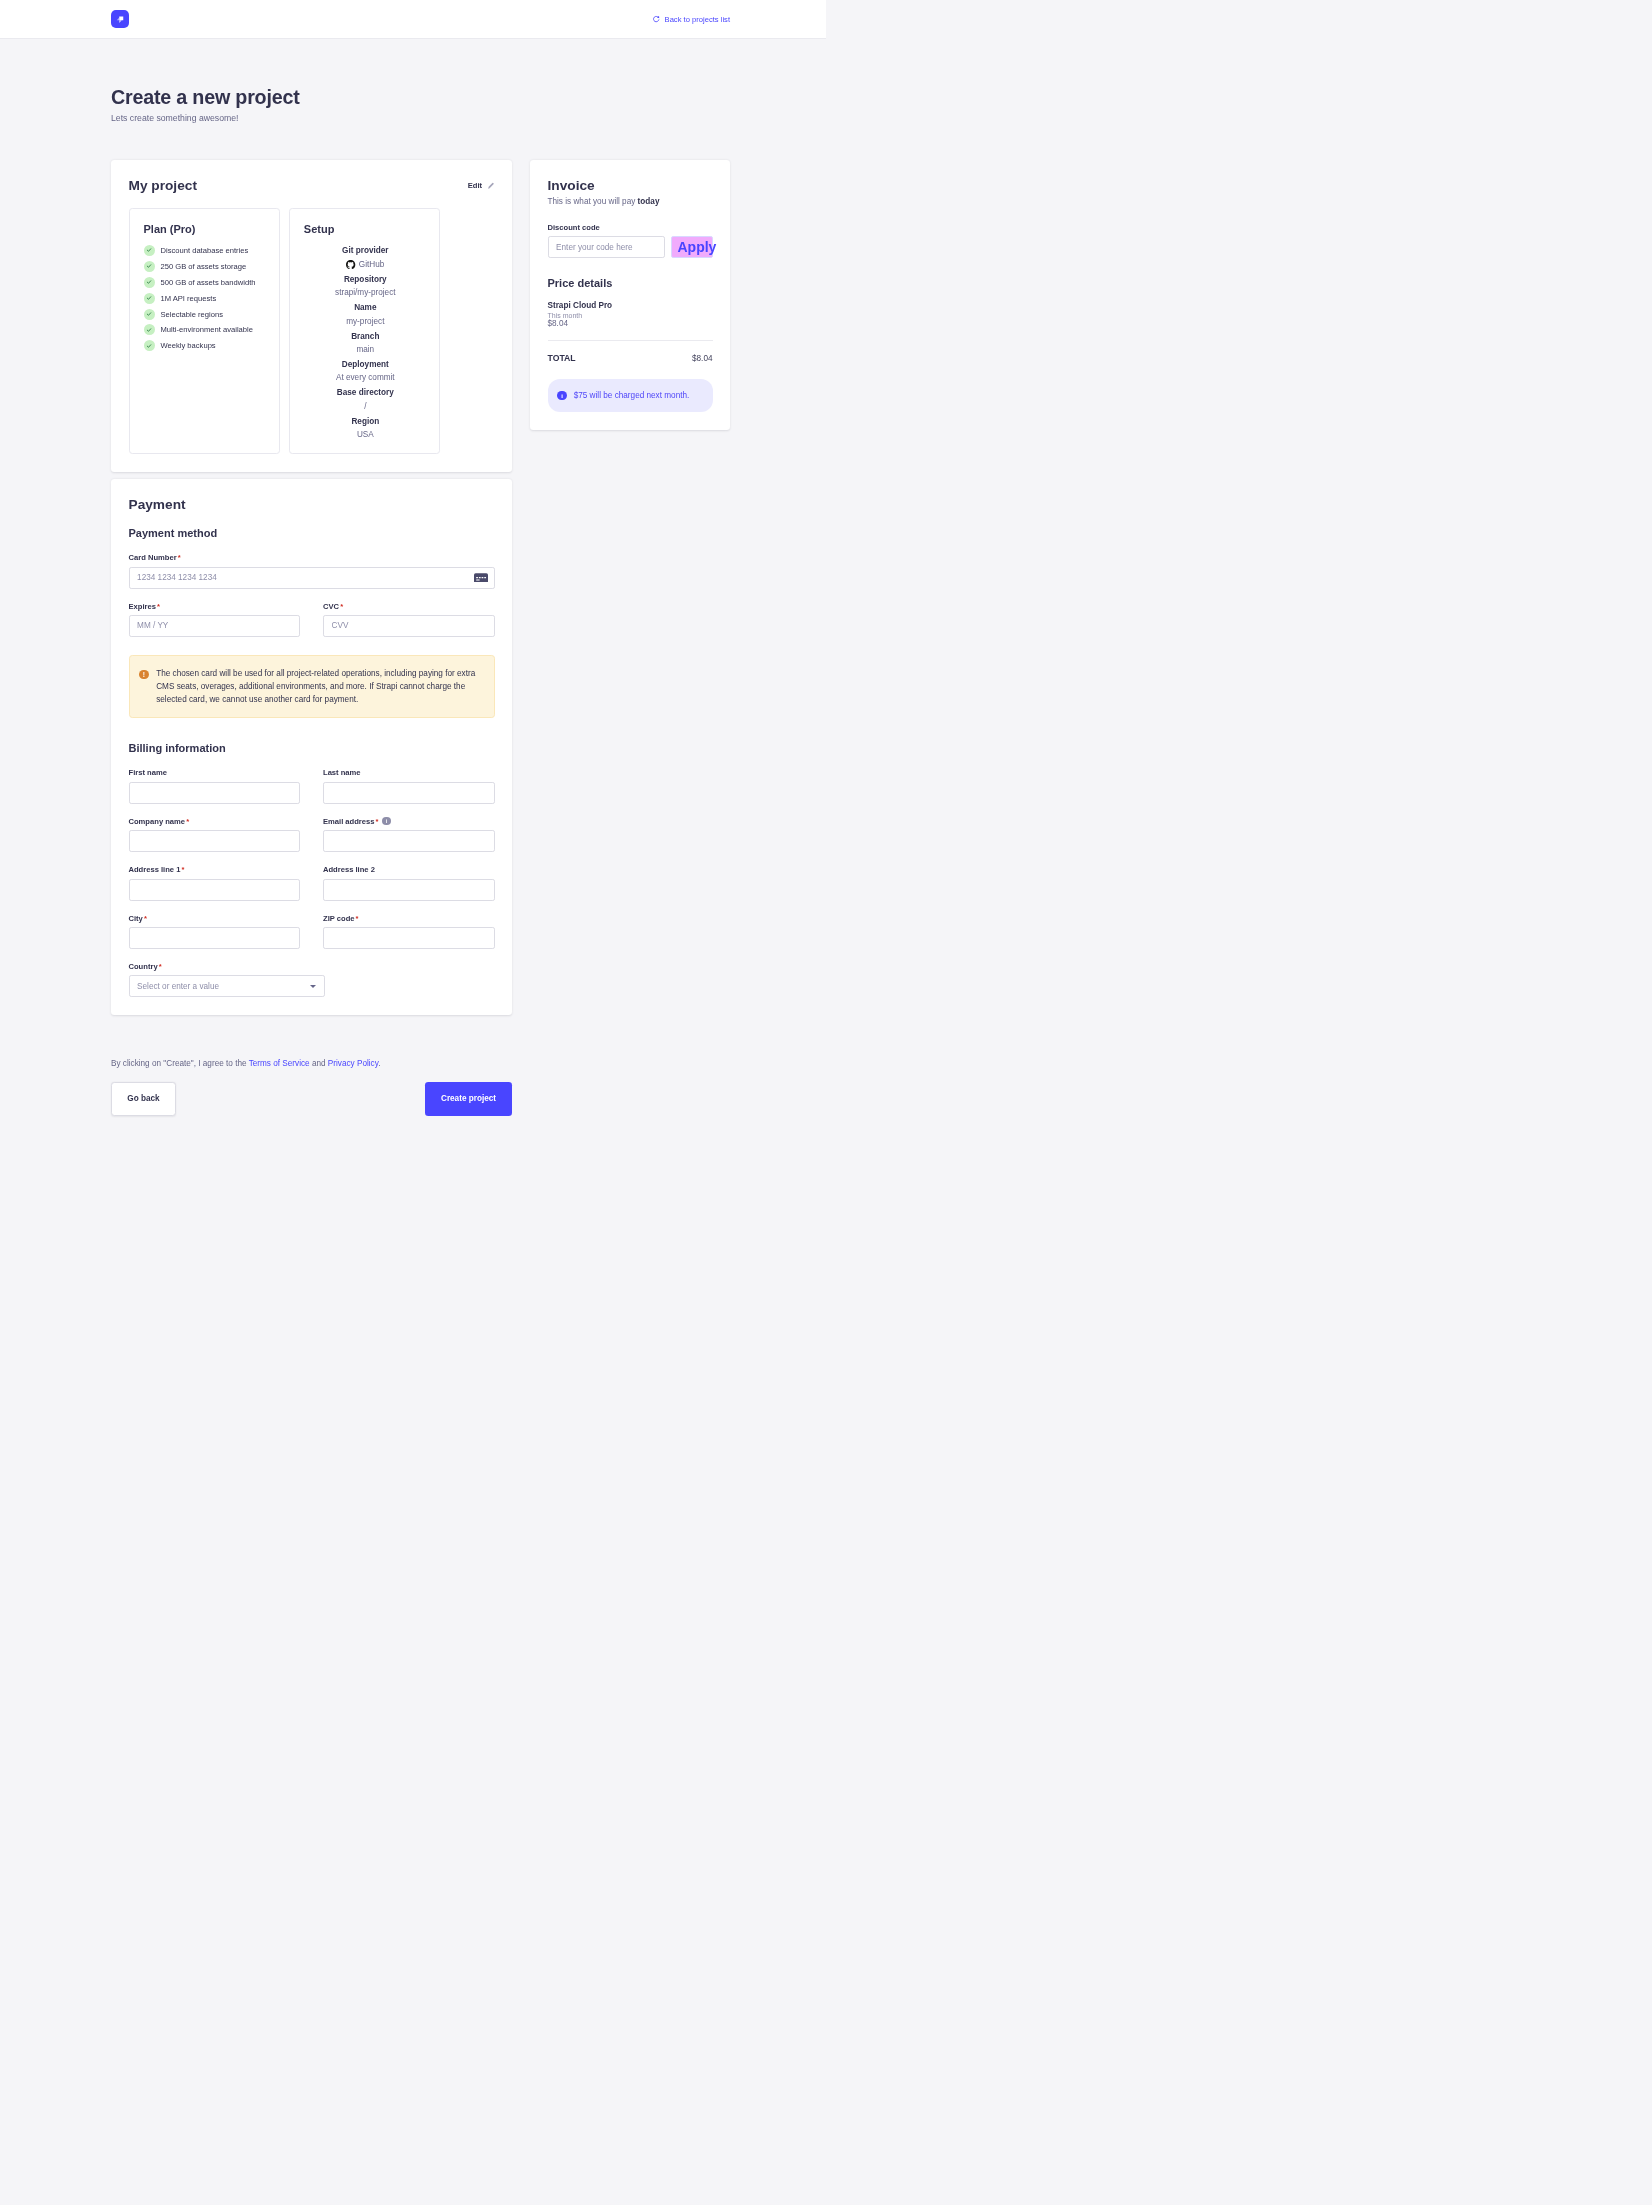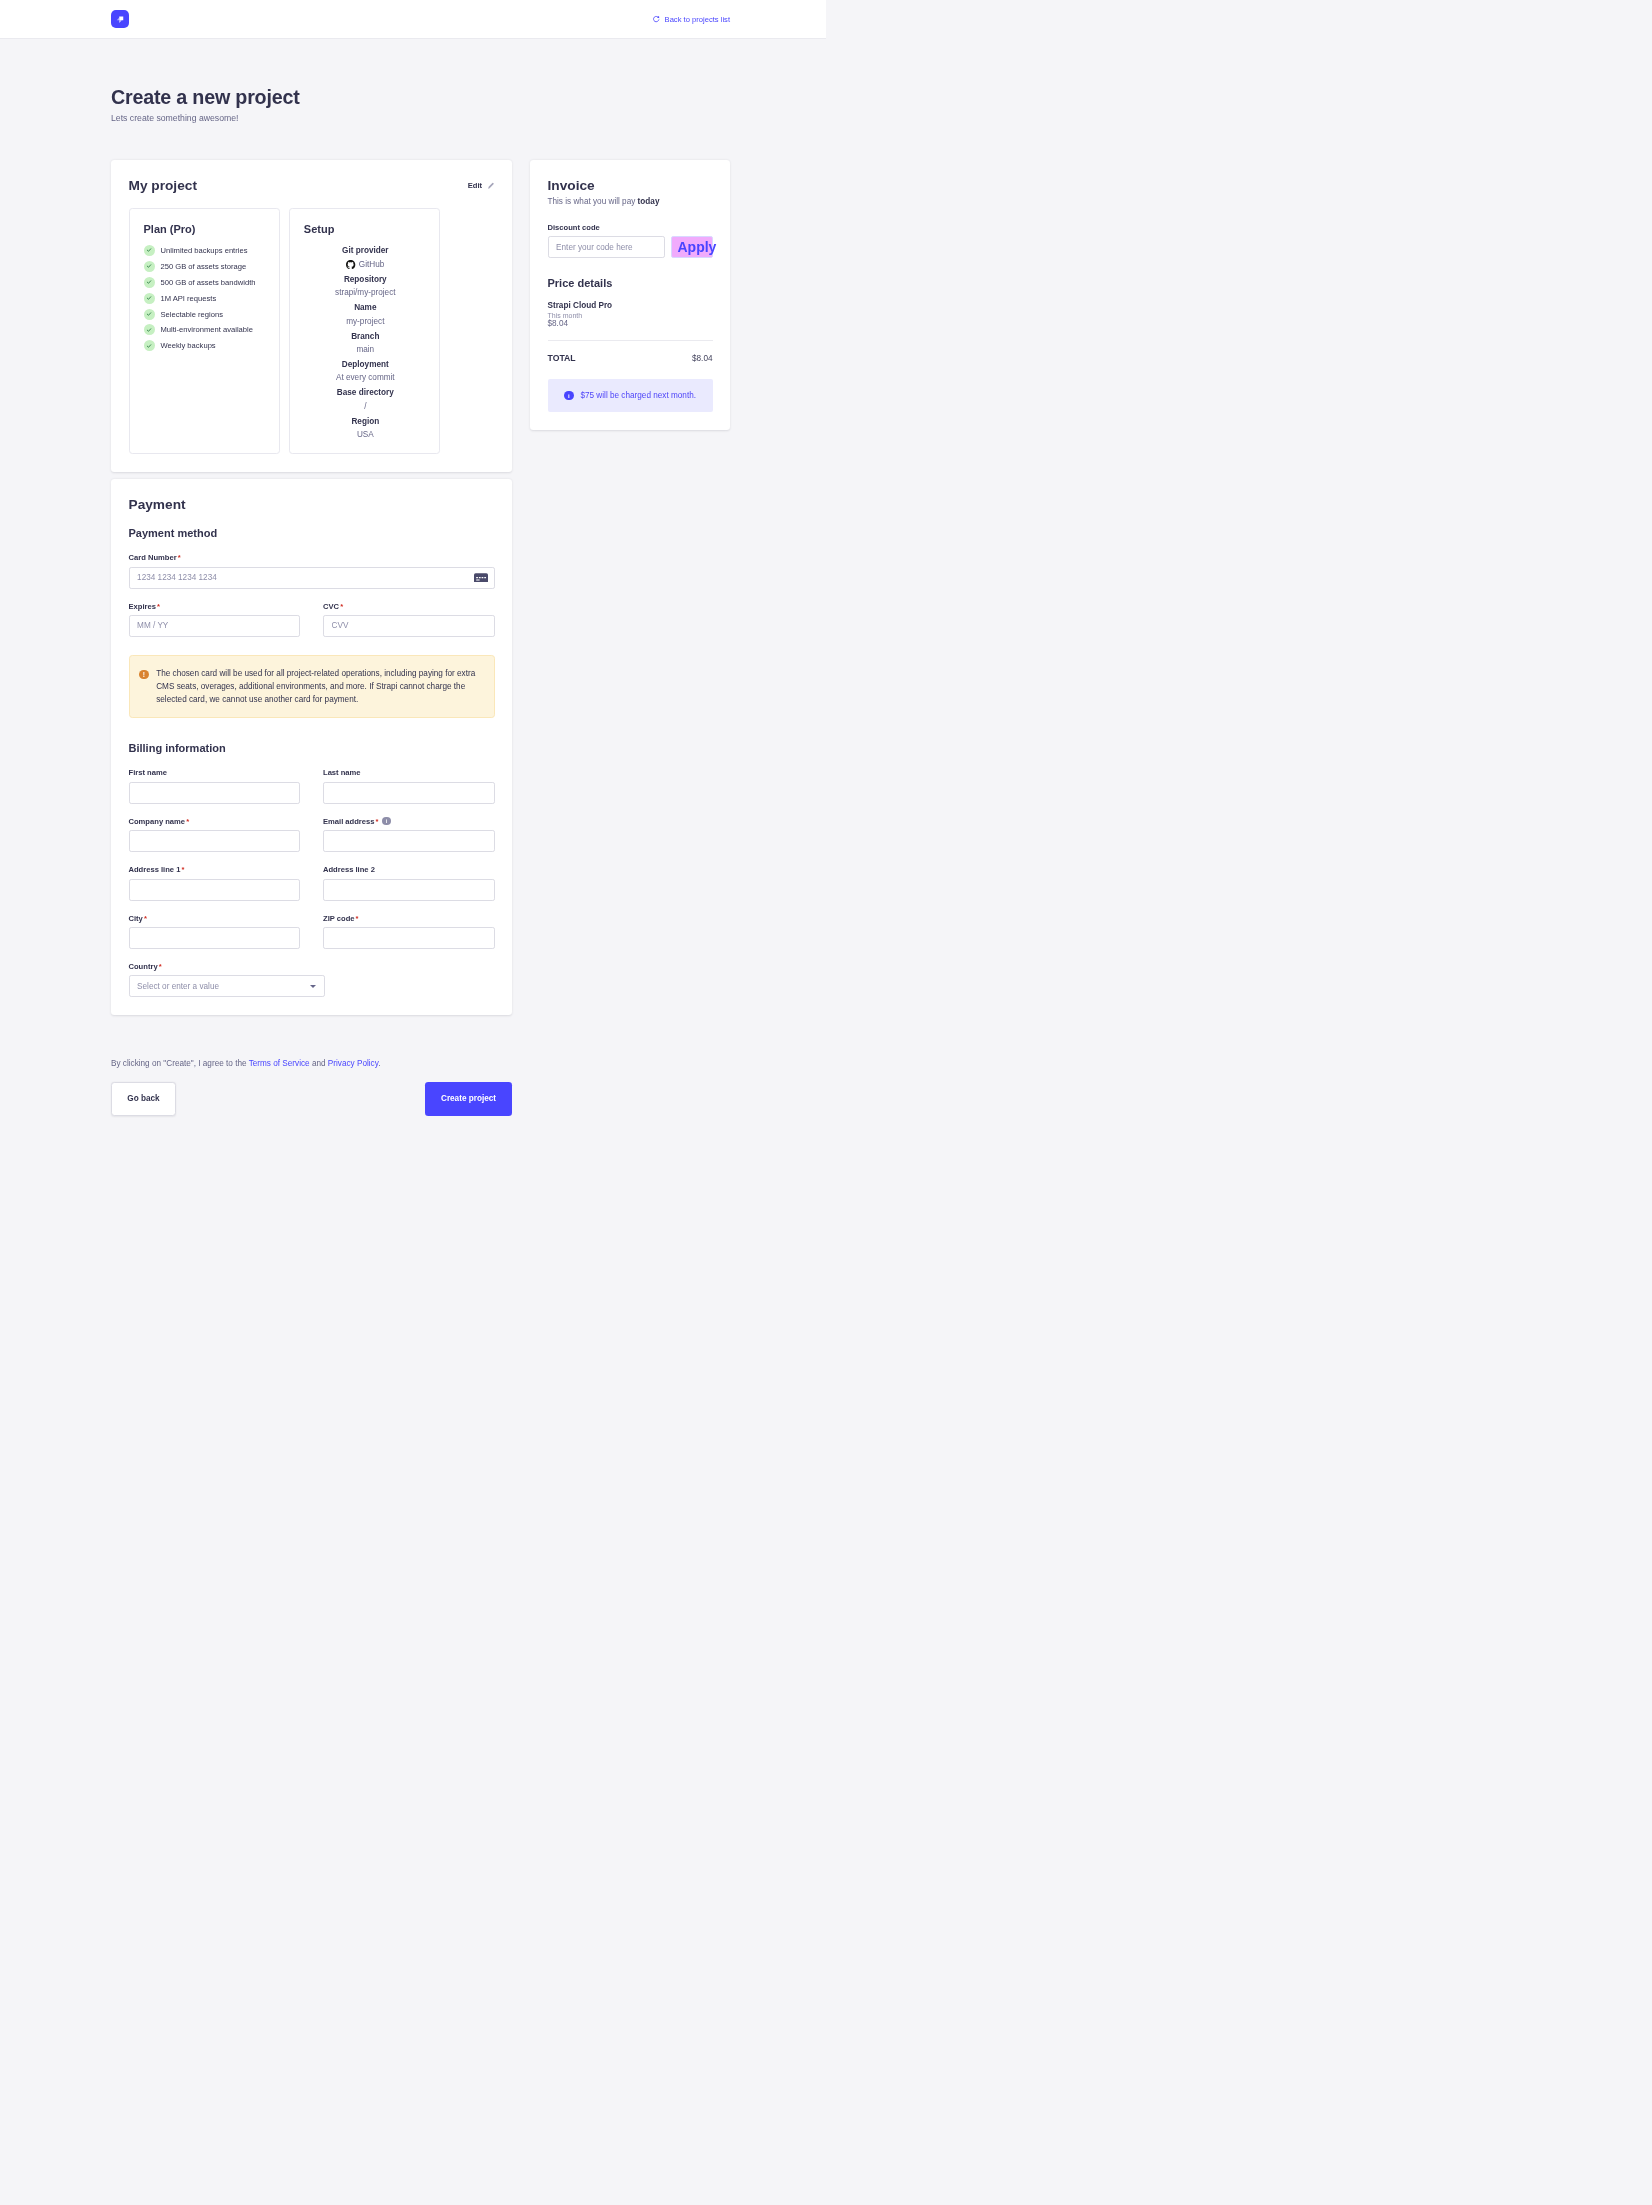--- a/index.html
+++ b/index.html
@@ -125,22 +125,22 @@
   .price-h { margin-top: 18.6px; }
   .line-item { margin-top: 12px; display: flex; justify-content: space-between; flex-direction: column; }
   .li-name { font-size: 8.2px; font-weight: 700; color: #32324D; }
   .li-period { margin-top: 2.7px; font-size: 7px; color: #8E8EA9; }
   .li-amount { font-size: 8.2px; color: #666687; }
   .divider { border: none; border-top: 0.5px solid #EAEAEF; margin: 12px 0 0; }
   .total-row { margin-top: 12px; display: flex; justify-content: space-between; align-items: center; }
   .total-label { font-size: 8.7px; font-weight: 700; color: #32324D; }
   .total-amount { font-size: 8.2px; color: #45455F; }
   .note-box {
-    margin-top: 15.3px; background: #EAEAFE; border-radius: 2px; padding: 12px 9.8px;
-    display: flex; align-items: center; gap: 6.6px; justify-content: center;
+    margin-top: 15.3px; background: #EAEAFE; border-radius: 12px; padding: 12px 9.8px;
+    display: flex; align-items: center; gap: 6.6px;
   }
   .info-dot-primary {
     flex: none; width: 9.8px; height: 9.8px; border-radius: 50%; background: #4945FF;
     color: #FFFFFF; font-size: 6px; font-weight: 700; font-style: normal;
     display: flex; align-items: center; justify-content: center;
   }
   .note-text { font-size: 8.2px; color: #4F46F8; }
 
   
   .terms { margin-top: 44px; font-size: 8.2px; color: #666687; }
@@ -204,21 +204,21 @@
 
           <div class="subcard">
             <h3 class="h3">Plan (Pro)</h3>
             <ul class="feature-list">
               <li class="feature">
                 <span class="check-circle">
                     <svg width="6" height="6" viewBox="0 0 12 12">
                       <path d="M2.5 6.2 L5 8.6 L9.5 3.6" fill="none" stroke="#328048" stroke-width="1.8" stroke-linecap="round" stroke-linejoin="round"></path>
                     </svg>
                   </span>
-                <span>Unlimited backups entries</span>
+                <span>Discount database entries</span>
               </li>
               <li class="feature">
                 <span class="check-circle">
                     <svg width="6" height="6" viewBox="0 0 12 12">
                       <path d="M2.5 6.2 L5 8.6 L9.5 3.6" fill="none" stroke="#328048" stroke-width="1.8" stroke-linecap="round" stroke-linejoin="round"></path>
                     </svg>
                   </span>
                 <span>250 GB of assets storage</span>
               </li>
               <li class="feature">

